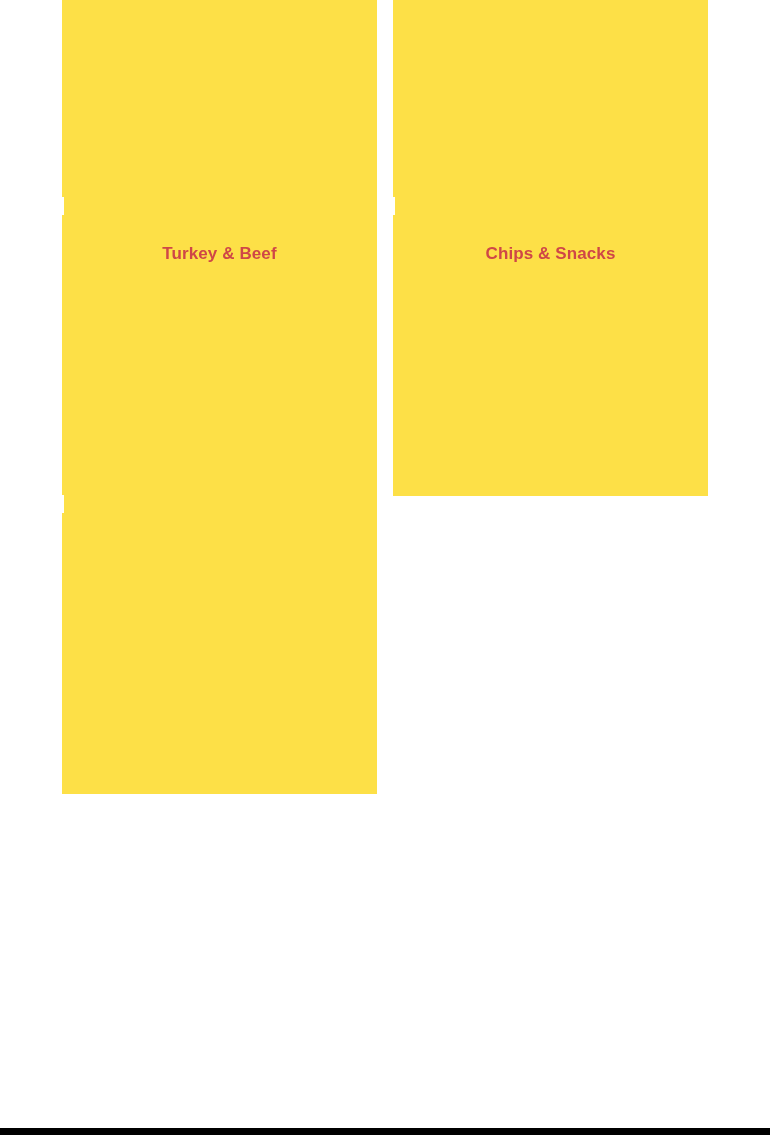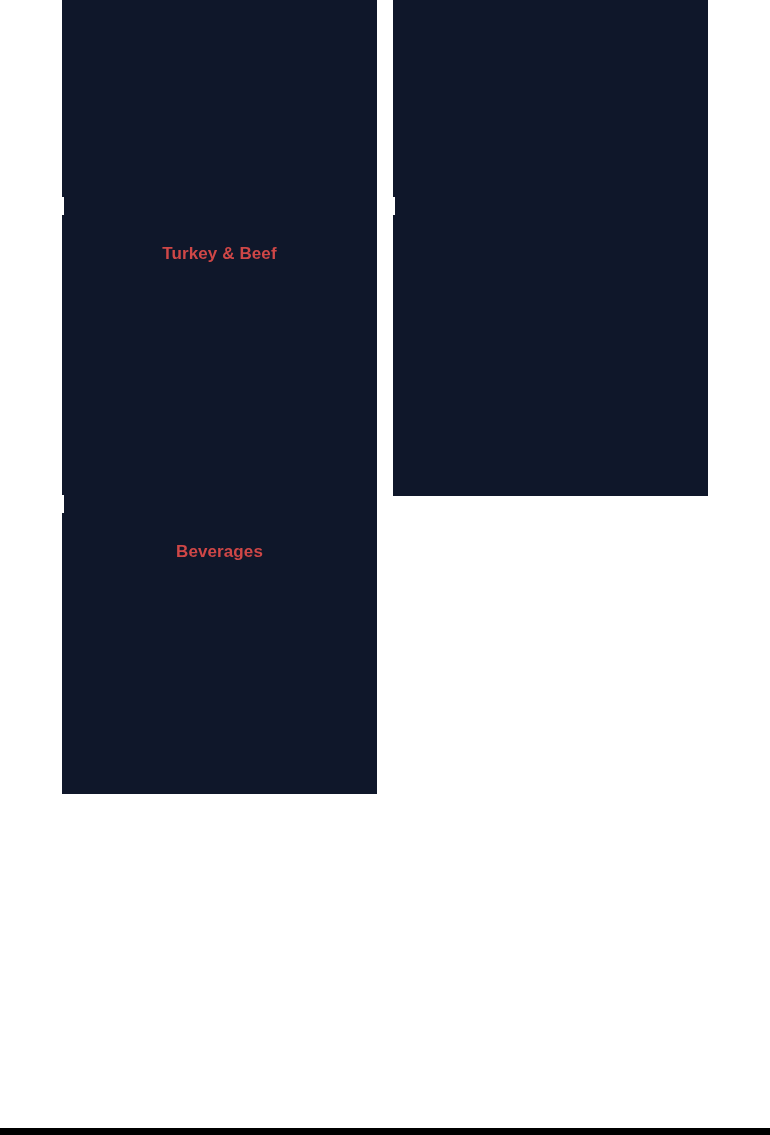--- a/index.html
+++ b/index.html
@@ -35,21 +35,21 @@
     grid-template-columns: 315px 315px;
     column-gap: 16px;
     row-gap: 0px;
   }
 
   
   .card {
     width: 315px;
     height: 298px;
     box-sizing: border-box;
-    background: #0f172a;
+    background: #fde047;
     text-decoration: none;
     display: block;
     position: relative;
   }
 
   .card-thumb-wrap {
     width: 315px;
     height: 200px;
     background: #ffffff;
     box-sizing: border-box;
@@ -126,31 +126,31 @@
     </a>
 
     <a class="card" href="#">
       <span class="card-thumb-wrap">
         <span class="card-thumb"></span>
       </span>
       <span class="card-title">Turkey &amp; Beef</span>
     </a>
 
 
+    <a class="card" href="#">
+      <span class="card-thumb-wrap">
+        <span class="card-thumb"></span>
+      </span>
+      <span class="card-title">Chips &amp; Snacks</span>
+    </a>
 
 
     <a class="card" href="#">
       <span class="card-thumb-wrap">
         <span class="card-thumb"></span>
       </span>
     </a>
 
-    <a class="card" href="#">
-      <span class="card-thumb-wrap">
-        <span class="card-thumb"></span>
-      </span>
-      <span class="card-title">Beverages</span>
-    </a>
 
   </div>
 </div>
 
 <div id="bottom-bar"></div>
 
 </body></html>

